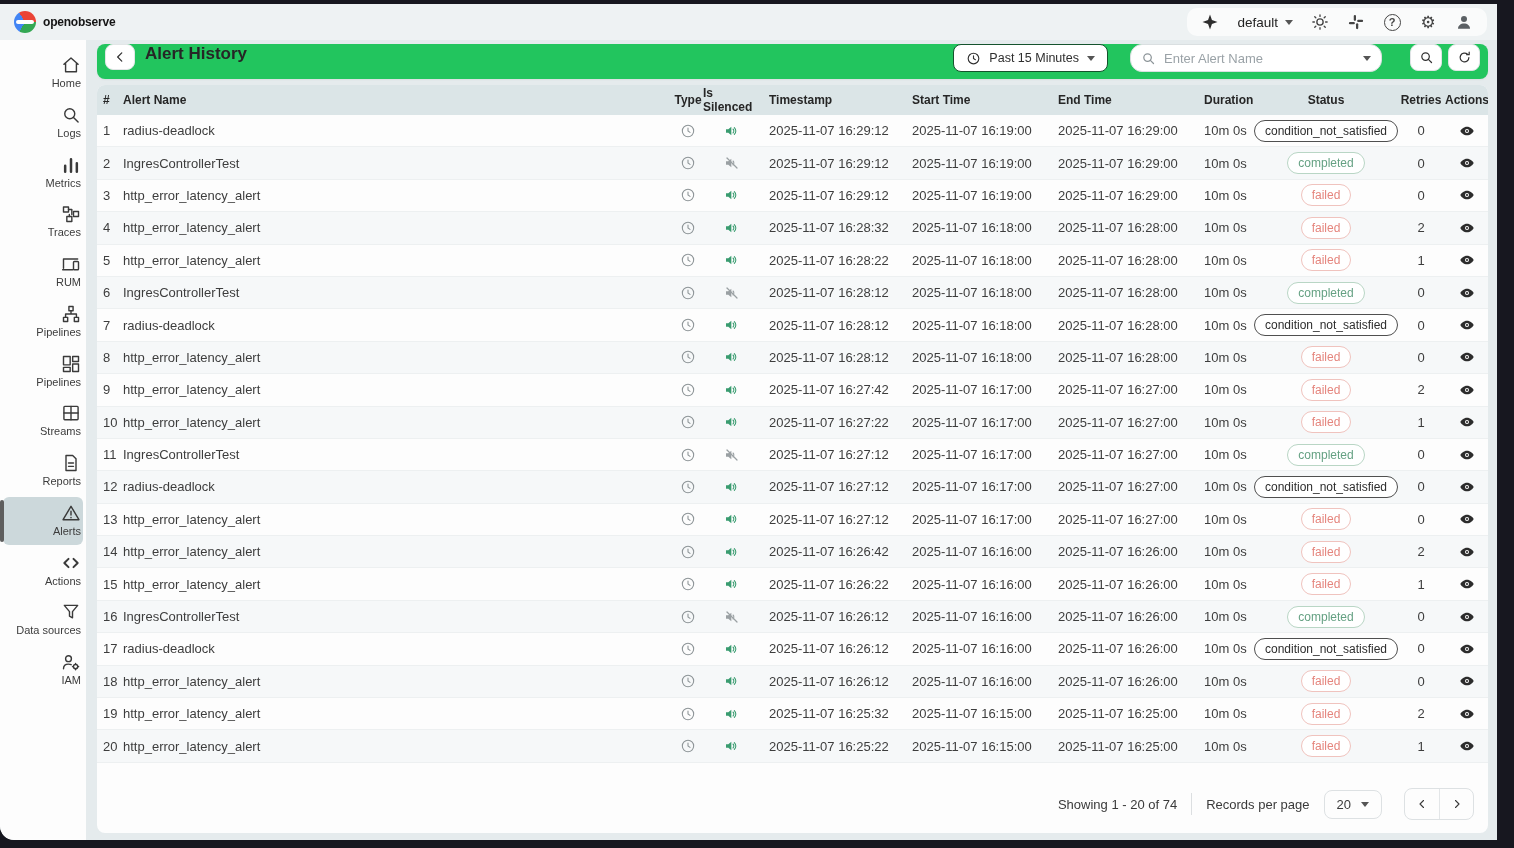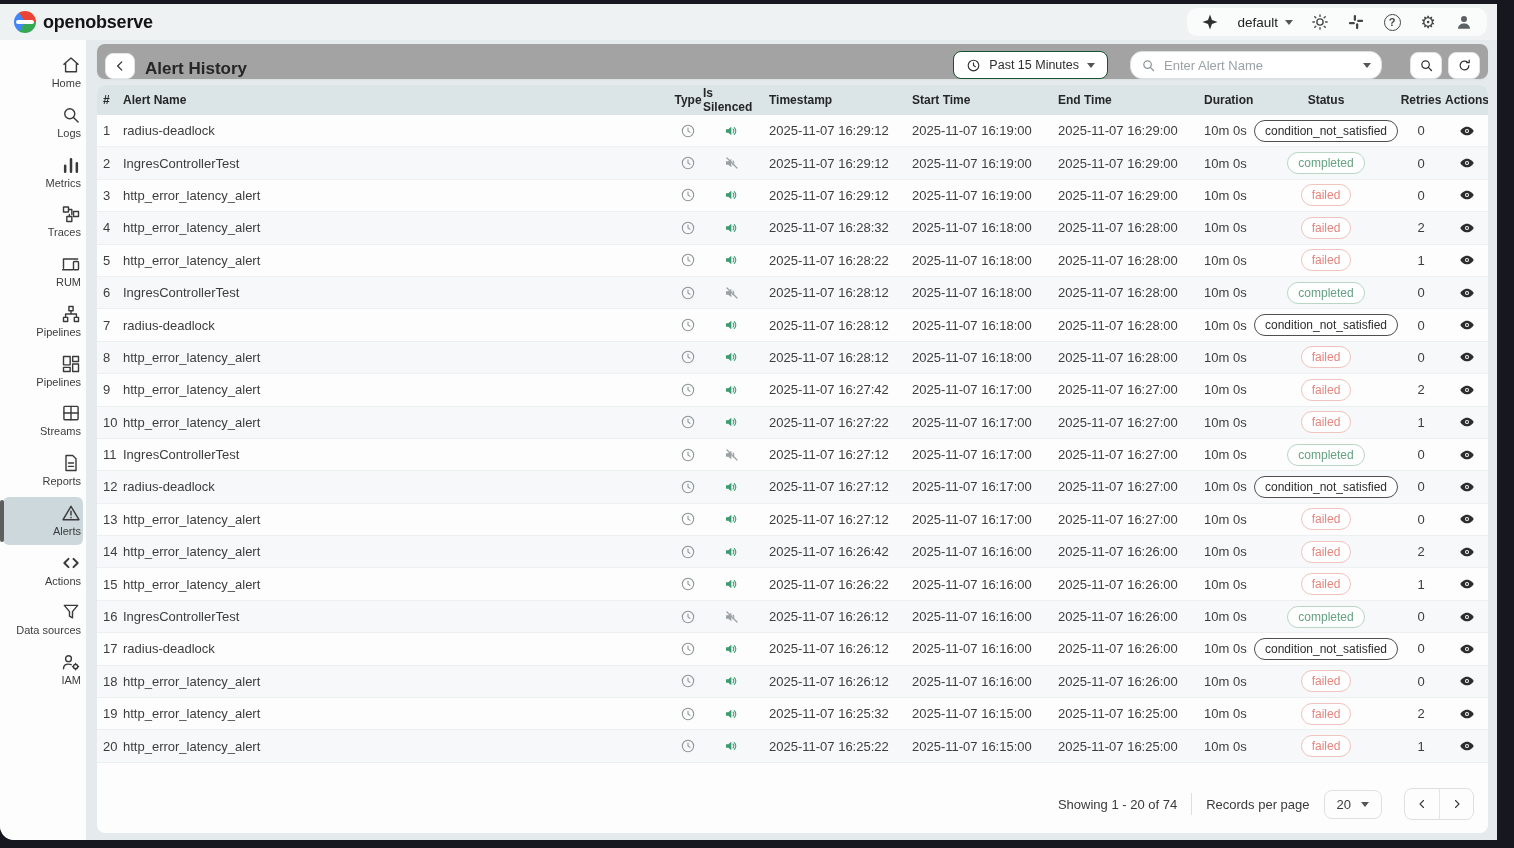--- a/index.html
+++ b/index.html
@@ -8,21 +8,21 @@
 
   .app { position:absolute; left:0; top:4px; width:1497px; height:836px;
          background:#e5ebed; border-bottom-left-radius:14px; display:flex; flex-direction:column; overflow:hidden; }
 
   
   .topbar { height:36px; background:#eef2f3; display:flex; align-items:center; justify-content:space-between; padding:0 10px 0 14px; flex:0 0 auto; }
   .brand { display:flex; align-items:center; gap:7px; }
   .logo-circle { width:22px; height:22px; border-radius:50%;
     background:conic-gradient(from 210deg, #4285f4 0 33%, #ea4335 33% 66%, #34a853 66% 100%); position:relative; }
   .logo-circle::after { content:""; position:absolute; left:2px; right:2px; top:9px; height:4px; background:#fff; border-radius:2px; }
-  .brand-name { font-size:18px; font-weight:bold; color:#141414; letter-spacing:-0.2px; }
+  .brand-name { font-size:12px; font-weight:bold; color:#141414; letter-spacing:-0.2px; }
   .topbar-right { display:flex; align-items:center; gap:18px; background:#fafbfb; border-radius:10px; padding:5px 14px; }
   .org-select { display:flex; align-items:center; gap:7px; cursor:pointer; }
   .org-label { font-size:13.5px; color:#222; }
   .caret { width:0; height:0; border-left:4.5px solid transparent; border-right:4.5px solid transparent; border-top:5px solid #555; display:inline-block; }
   .tb-icon { width:18px; height:18px; display:inline-flex; align-items:center; justify-content:center; color:#454545; cursor:pointer; }
   .tb-icon svg { width:18px; height:18px; }
 
   
   .body-row { flex:1; display:flex; min-height:0; }
   .sidebar { width:86px; background:#fdfdfd; border-bottom-left-radius:14px; padding-top:8px;
@@ -30,22 +30,22 @@
   .side-item { display:flex; flex-direction:column; align-items:flex-end; gap:2px; padding:6px 2px;
                margin:1px 3px 1px 3px; border-radius:6px; cursor:pointer; position:relative; }
   .side-item svg { width:20px; height:20px; stroke:#3a3a3a; fill:none; stroke-width:1.7; stroke-linecap:round; stroke-linejoin:round; }
   .side-label { font-size:11px; color:#3c3c3c; text-align:center; line-height:1.25; }
   .side-item.active { background:#ccd8db; }
   .side-item.active::before { content:""; position:absolute; left:-3px; top:3px; bottom:3px; width:4px; border-radius:4px; background:#5e5e5e; }
 
   .main { flex:1; display:flex; flex-direction:column; min-height:0; padding:4px 9px 0 11px; }
 
   
-  .page-header { height:35px; background:#a3a3a3; border-radius:8px; box-shadow:0 1px 2px rgba(0,0,0,0.05);
-                 display:flex; align-items:flex-end; padding:0 8px; margin-bottom:6px; flex:0 0 auto; }
+  .page-header { height:35px; background:#22c55e; border-radius:8px; box-shadow:0 1px 2px rgba(0,0,0,0.05);
+                 display:flex; align-items:flex-start; padding:0 8px; margin-bottom:6px; flex:0 0 auto; }
   .back-btn { width:30px; height:26px; border:1px solid #e2e6e7; border-radius:8px; background:#fff;
               display:flex; align-items:center; justify-content:center; cursor:pointer; margin-right:10px; }
   .back-btn svg { width:14px; height:14px; stroke:#333; fill:none; stroke-width:2.2; stroke-linecap:round; stroke-linejoin:round; }
   .page-title { font-size:17px; font-weight:bold; color:#262626; }
   .header-spacer { flex:1; }
   .time-range { display:flex; align-items:center; gap:8px; height:28px; background:#fff; border:1px solid #14532d;
                 border-radius:8px; padding:0 12px; cursor:pointer; margin-right:22px; }
   .time-range svg { width:15px; height:15px; stroke:#333; fill:none; stroke-width:1.8; stroke-linecap:round; }
   .time-range-label { font-size:12.5px; color:#2e2e2e; }
   .alert-search { display:flex; align-items:center; height:28px; width:252px; background:#fff; border:1px solid #dadfe1;

